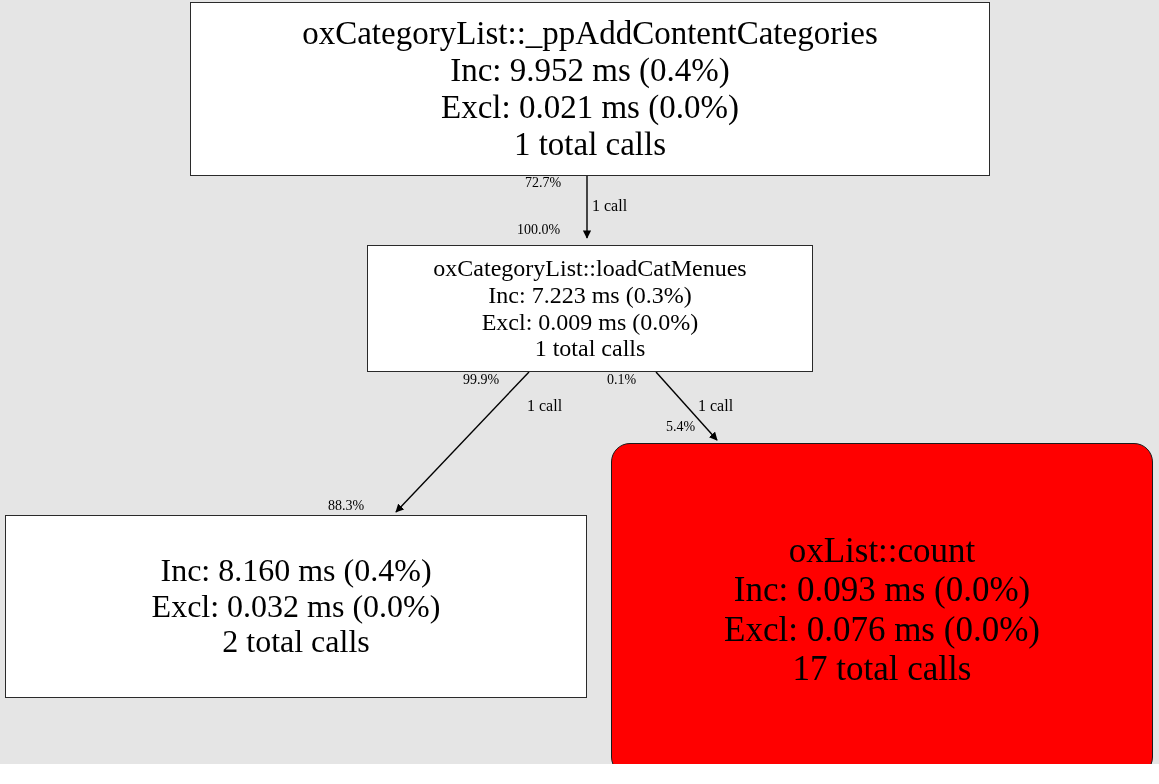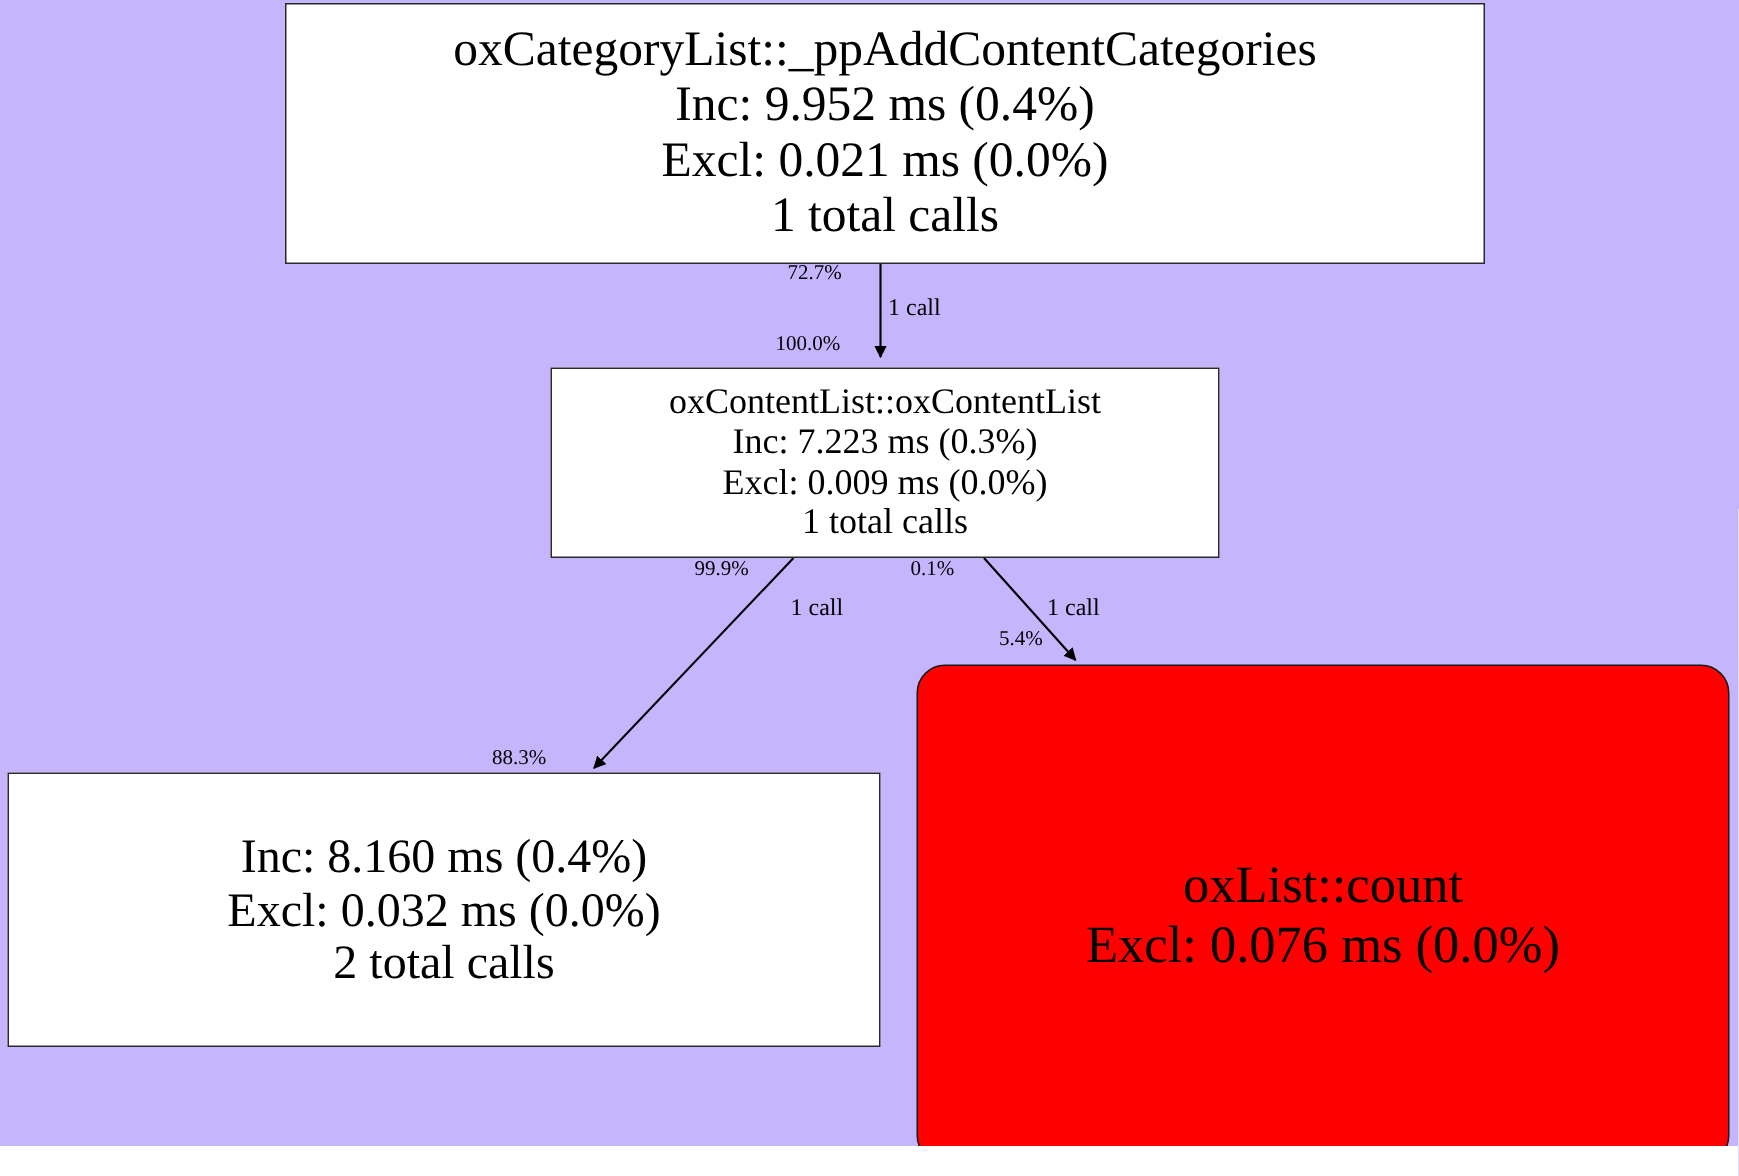--- a/index.html
+++ b/index.html
@@ -8,21 +8,21 @@
     background: #ffffff;
   }
   body {
     font-family: "Liberation Serif", serif;
     color: #000000;
   }
   #canvas {
     position: relative;
     width: 1159px;
     height: 764px;
-    background: #c4b5fd;
+    background: #e5e5e5;
     overflow: hidden;
   }
   .node {
     position: absolute;
     box-sizing: border-box;
     border: 1px solid #2a2a2a;
     background: #ffffff;
     display: flex;
     flex-direction: column;
     align-items: center;
@@ -127,35 +127,37 @@
   </svg>
 
   <div class="node" id="node-root" style="background: rgb(255, 255, 255);">
     <span class="line">oxCategoryList::_ppAddContentCategories</span>
     <span class="line">Inc: 9.952 ms (0.4%)</span>
     <span class="line">Excl: 0.021 ms (0.0%)</span>
     <span class="line">1 total calls</span>
   </div>
 
   <div class="node" id="node-loadcatmenues" style="background: rgb(255, 255, 255);">
-    <span class="line">oxContentList::oxContentList</span>
+    <span class="line">oxCategoryList::loadCatMenues</span>
     <span class="line">Inc: 7.223 ms (0.3%)</span>
     <span class="line">Excl: 0.009 ms (0.0%)</span>
     <span class="line">1 total calls</span>
   </div>
 
   <div class="node" id="node-loadmenue" style="background: rgb(255, 255, 255);">
     <span class="line">Inc: 8.160 ms (0.4%)</span>
     <span class="line">Excl: 0.032 ms (0.0%)</span>
     <span class="line">2 total calls</span>
   </div>
 
   <div class="node" id="node-count" style="background: rgb(255, 0, 0); border-radius: 19px;">
     <span class="line">oxList::count</span>
+    <span class="line">Inc: 0.093 ms (0.0%)</span>
     <span class="line">Excl: 0.076 ms (0.0%)</span>
+    <span class="line">17 total calls</span>
   </div>
 
   <span class="edge-label lbl-pct" id="lbl-e1-src">72.7%</span>
   <span class="edge-label lbl-call" id="lbl-e1-calls">1 call</span>
   <span class="edge-label lbl-pct" id="lbl-e1-dst">100.0%</span>
 
   <span class="edge-label lbl-pct" id="lbl-e2-src">99.9%</span>
   <span class="edge-label lbl-call" id="lbl-e2-calls">1 call</span>
   <span class="edge-label lbl-pct" id="lbl-e2-dst">88.3%</span>
 

